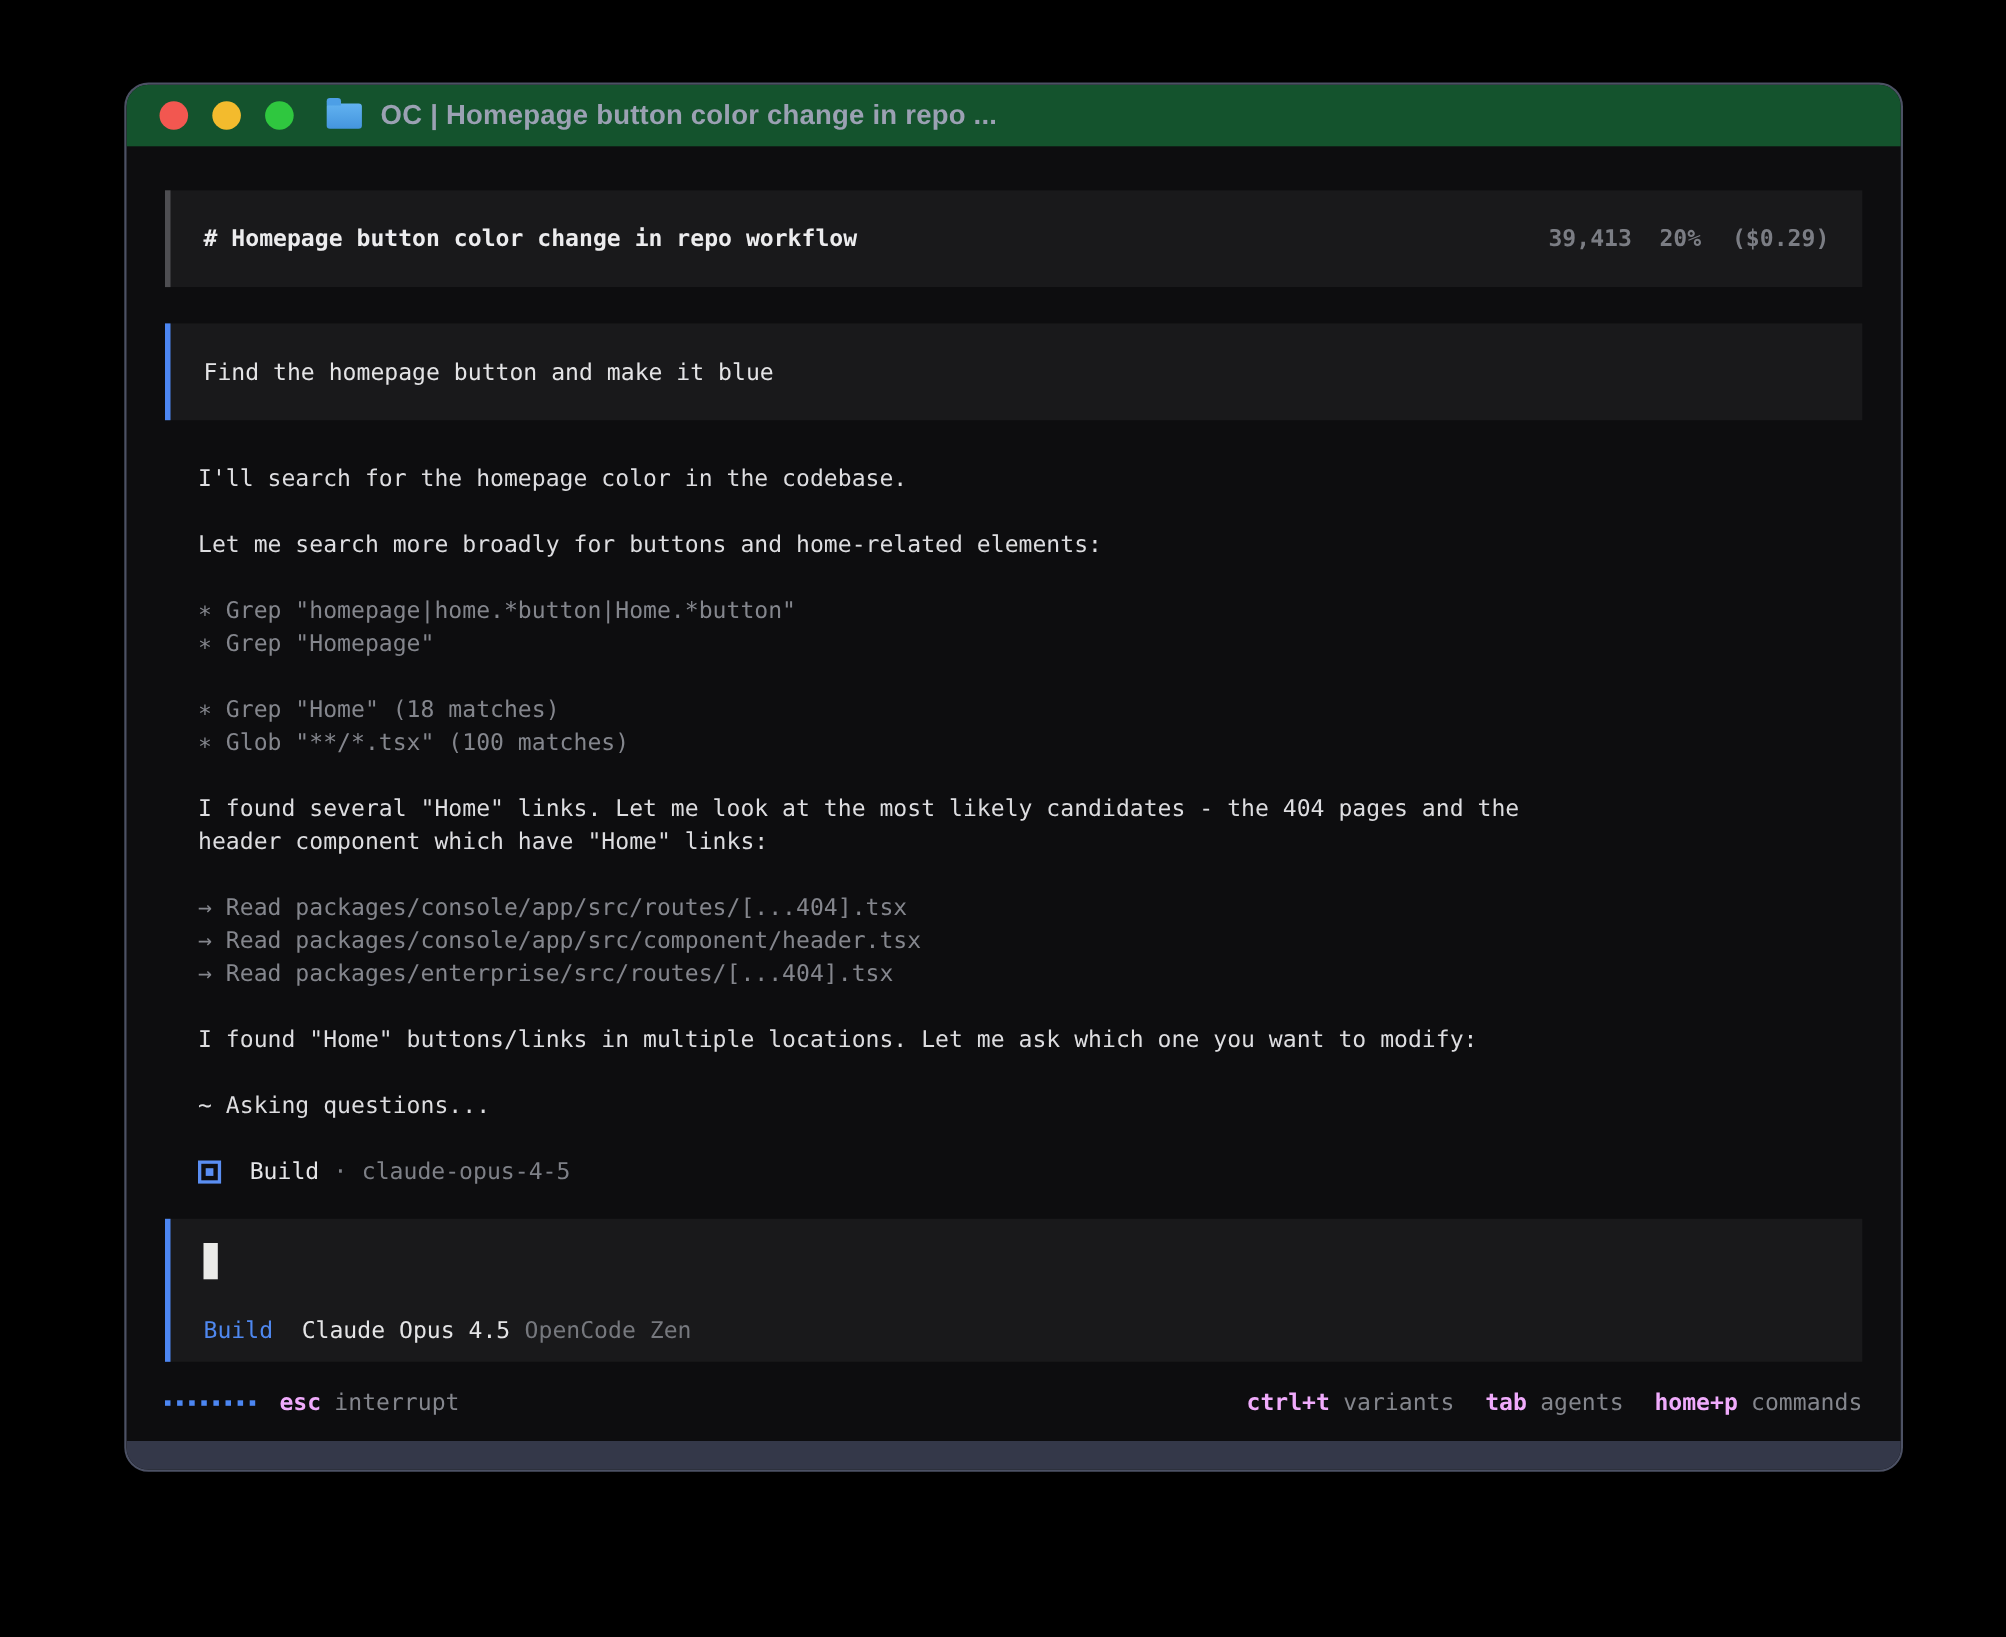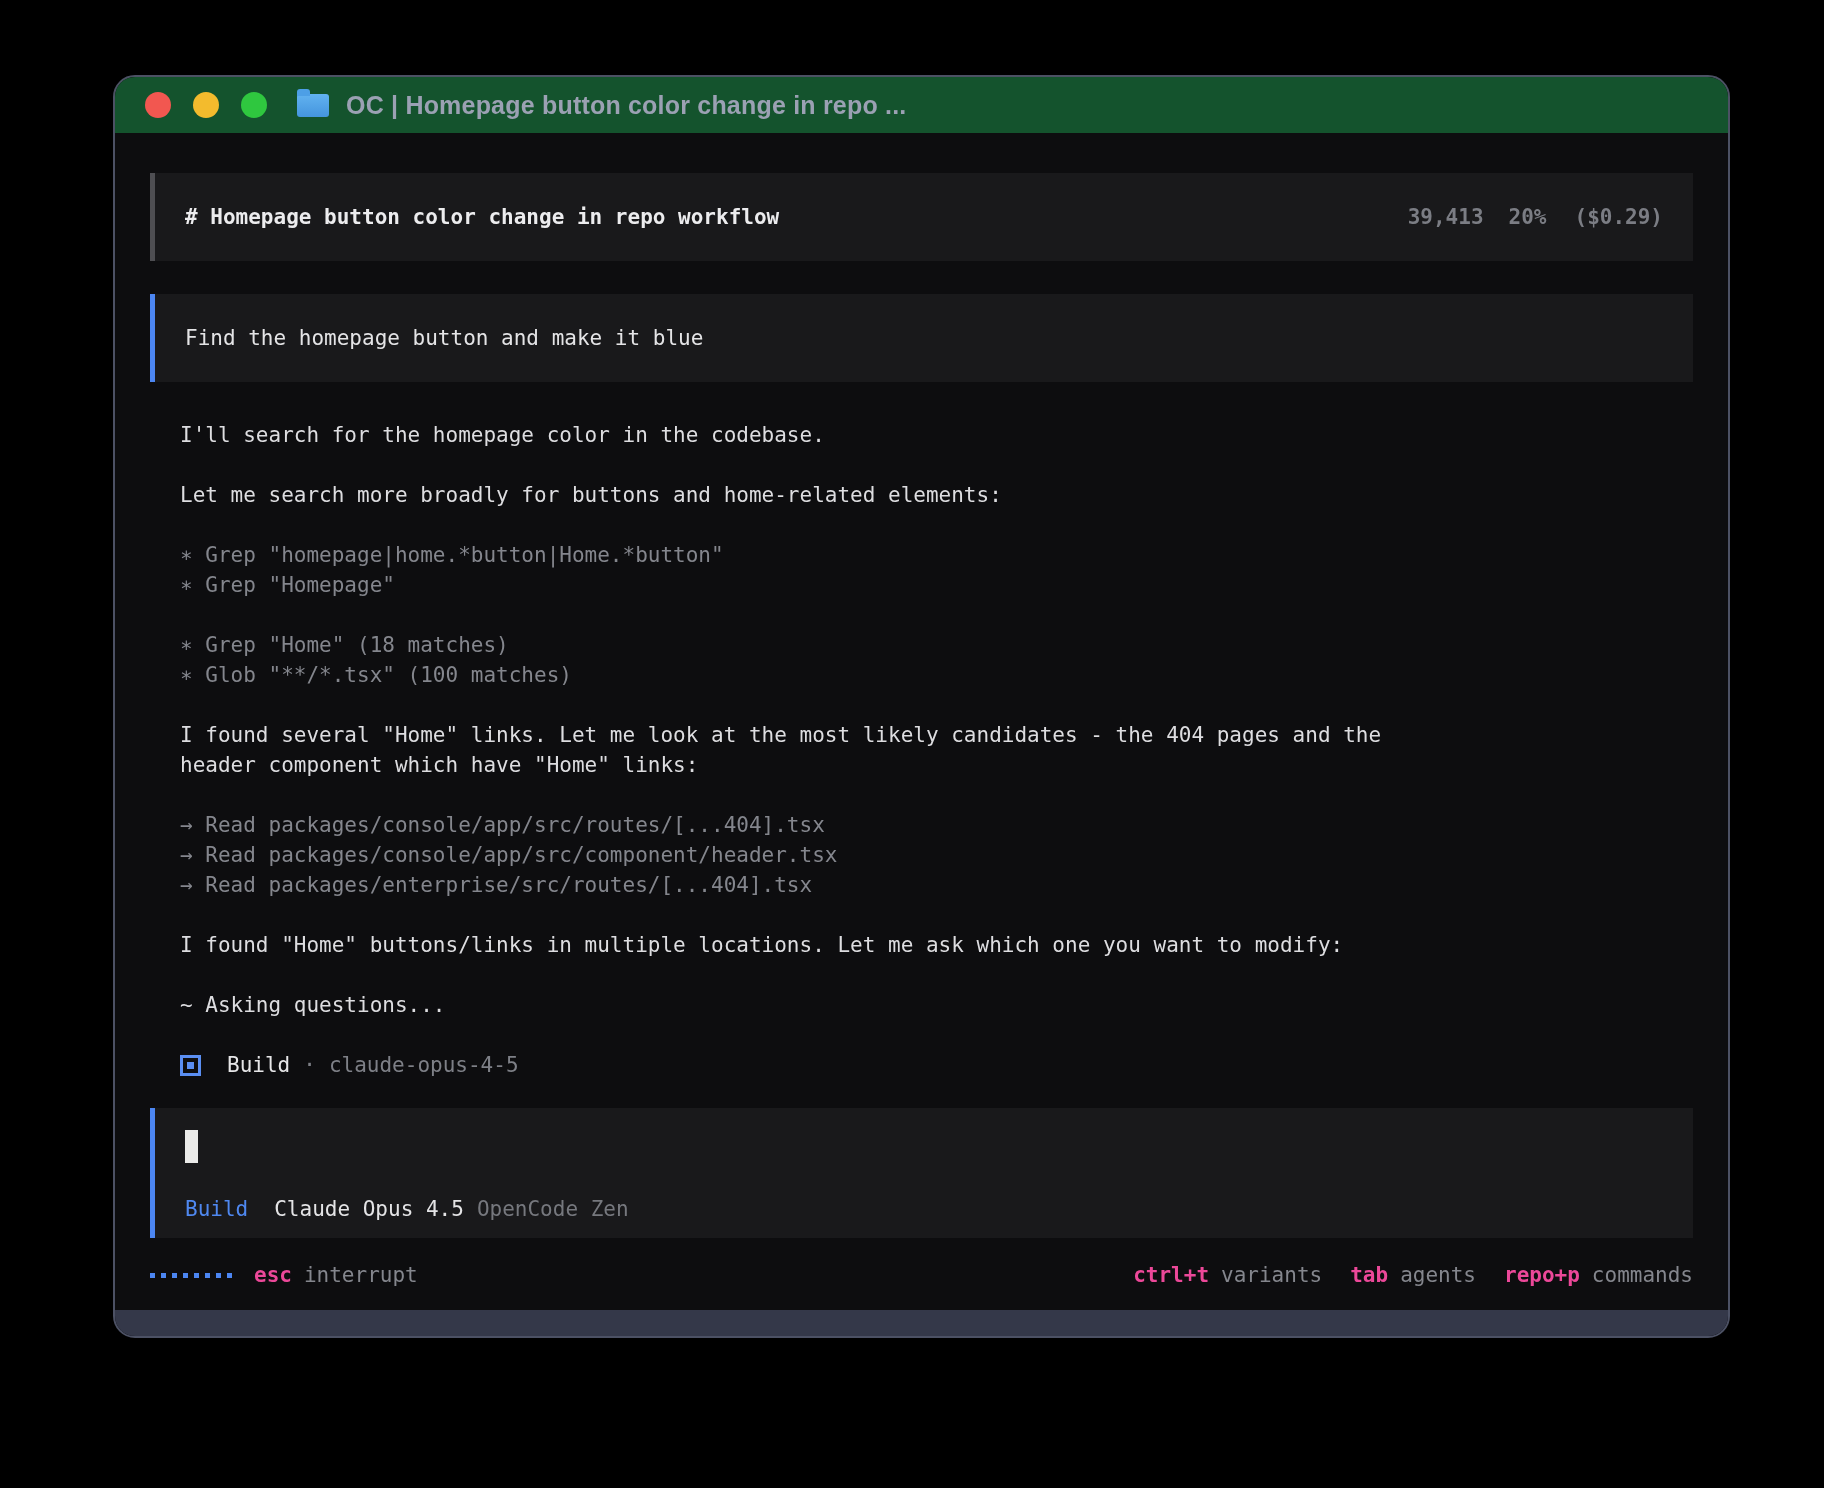--- a/index.html
+++ b/index.html
@@ -57,21 +57,21 @@
   .input-meta { display:flex; align-items:baseline; font-size:21px; line-height:26px; }
   .input-meta .agent-mode { color:#4f88f0; }
   .input-meta .model-name { color:#e4e4e6; margin-left:26px; }
   .input-meta .provider { color:#76787e; margin-left:13px; }
 
   .statusbar { margin-top:22px; height:30px; display:flex; align-items:center;
     justify-content:space-between; font-size:21px; }
   .sb-left { display:flex; align-items:center; }
   .dots { display:flex; gap:6px; margin-right:22px; }
   .dot { width:5px; height:5px; background:#4c86f2; display:inline-block; }
-  .key { color:#ec4899; font-weight:700; }
+  .key { color:#f0abfc; font-weight:700; }
   .hint { color:#84868d; margin-left:12px; }
   .sb-right { display:flex; gap:28px; }
   .shortcut { display:flex; align-items:baseline; }
 
   .bottombar { height:26px; background:#343849; flex:0 0 auto; }
 </style>
 </head>
 <body>
 
 <div class="window">
@@ -168,21 +168,21 @@
       <div class="sb-right" id="statusbar-right">
           <span class="shortcut">
             <span class="key">ctrl+t</span>
             <span class="hint">variants</span>
           </span>
           <span class="shortcut">
             <span class="key">tab</span>
             <span class="hint">agents</span>
           </span>
           <span class="shortcut">
-            <span class="key">repo+p</span>
+            <span class="key">home+p</span>
             <span class="hint">commands</span>
           </span>
         </div>
     </div>
 
   </div>
 
   <div class="bottombar"></div>
 </div>
 

